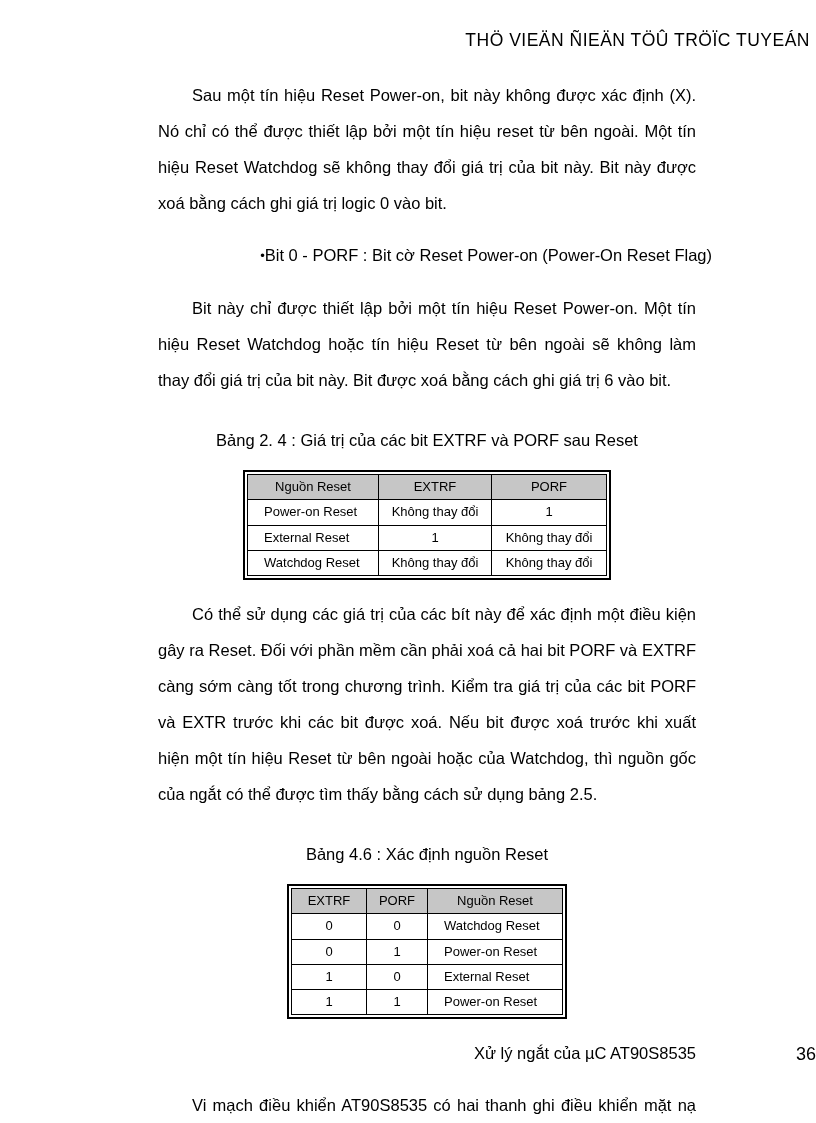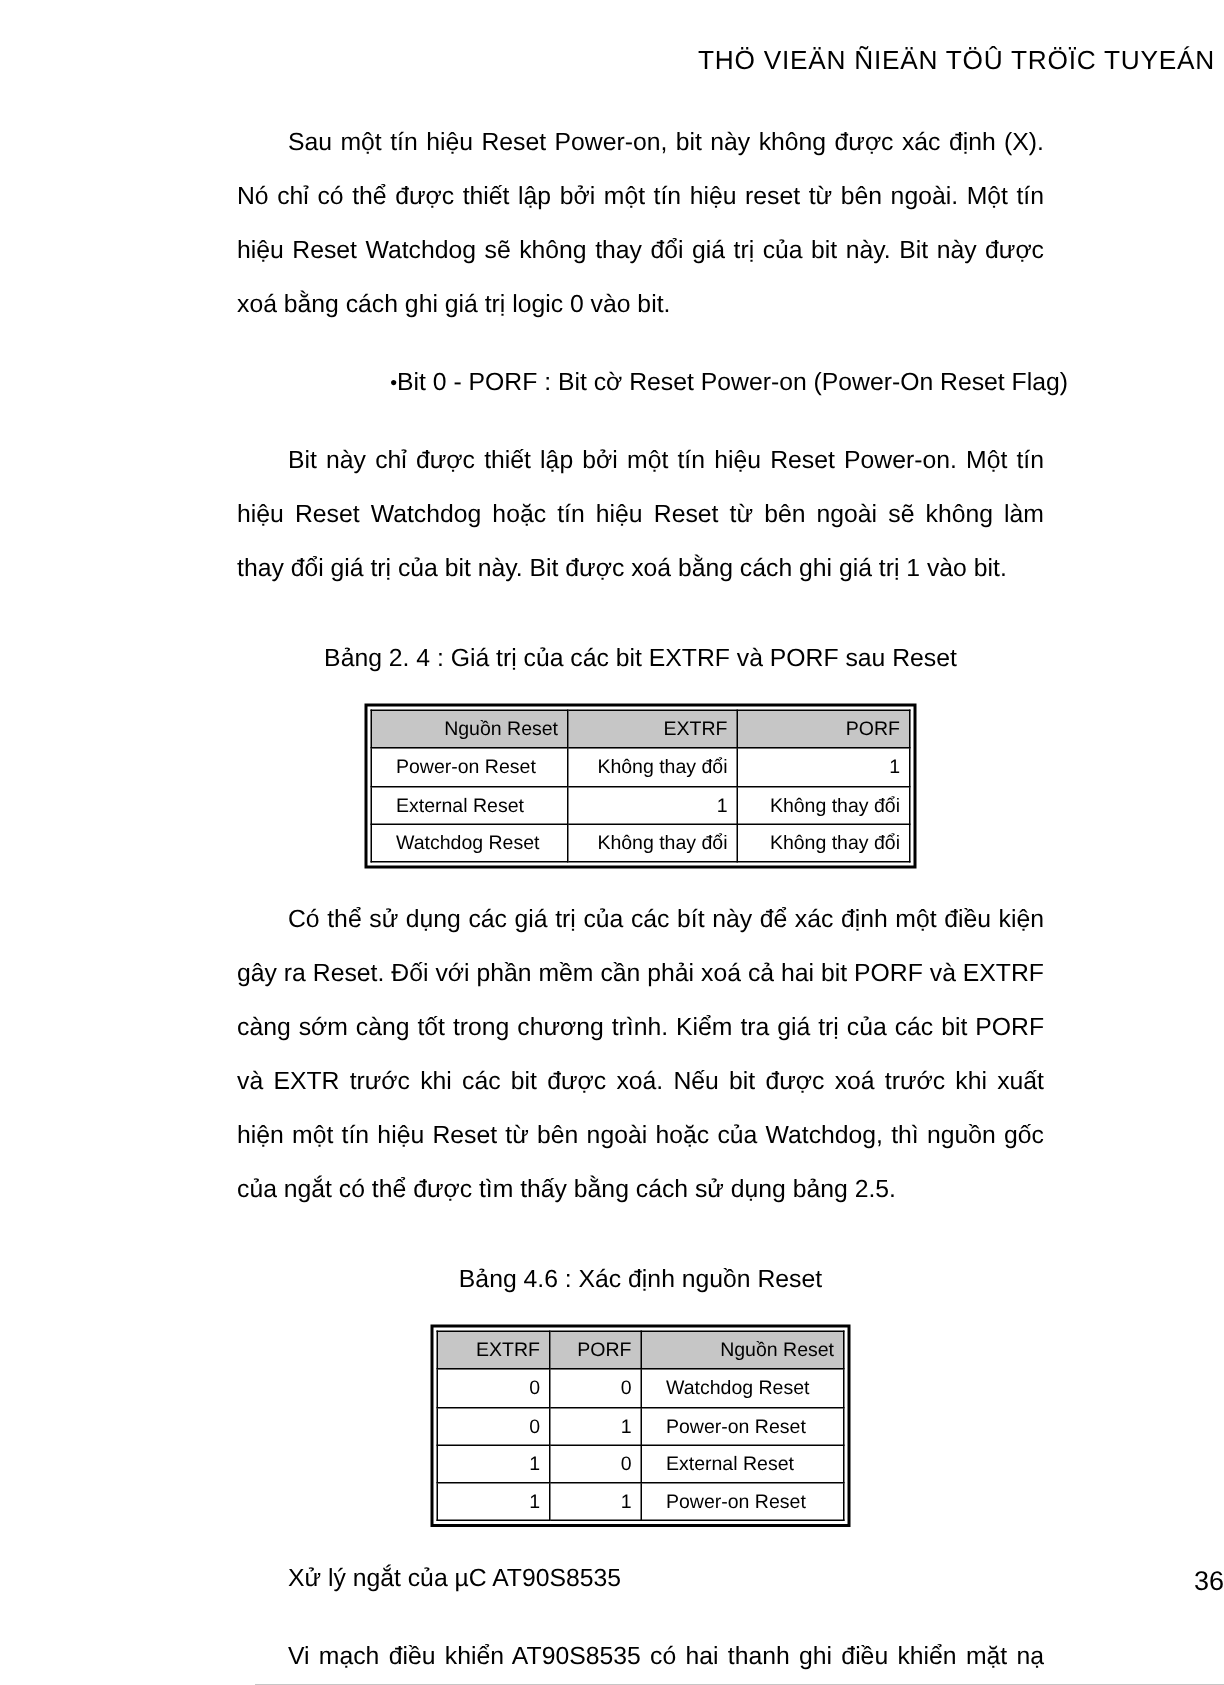--- a/index.html
+++ b/index.html
@@ -47,33 +47,33 @@
     vertical-align: top;
   }
   table.tbl {
     border-collapse: collapse;
     font-size: 13px;
     line-height: 1.25;
   }
   table.tbl th, table.tbl td {
     border: 1px solid #000;
     padding: 4px 6px;
-    text-align: right;
+    text-align: center;
     font-weight: normal;
     vertical-align: middle;
   }
   table.tbl th { background: #c6c6c6; }
   table.tbl td.left, table.tbl th.left-pad { text-align: left; padding-left: 16px; }
   table.t1 .c1 { width: 108px; }
   table.t1 .c2 { width: 100px; }
   table.t1 .c3 { width: 102px; }
   table.t2 .c1 { width: 62px; }
   table.t2 .c2 { width: 48px; }
   table.t2 .c3 { width: 112px; }
-  .interrupt-line { margin: 4px 0 0 0; text-indent: 34px; text-align: left; }
+  .interrupt-line { margin: 4px 0 0 0; text-indent: 34px; text-align: right; }
   .last-para { margin-top: 14px; }
   .page-footer {
     position: absolute;
     left: 0;
     right: 0;
     bottom: 58px;
     text-align: right;
     font-size: 18px;
   }
 </style>
@@ -87,21 +87,21 @@
   </div>
 
   <div class="body">
 
     <p class="para">Sau một tín hiệu Reset Power-on, bit này không được xác định (X). Nó chỉ có thể được thiết lập bởi một tín hiệu reset từ bên ngoài. Một tín hiệu Reset Watchdog sẽ không thay đổi giá trị của bit này. Bit này được xoá bằng cách ghi giá trị logic 0 vào bit.</p>
 
     <div class="bullet-line">
       <span class="bullet">•</span><span>Bit 0 - PORF : Bit cờ Reset Power-on  (Power-On Reset Flag)</span>
     </div>
 
-    <p class="para">Bit này chỉ được thiết lập bởi một tín hiệu Reset Power-on. Một tín hiệu Reset Watchdog hoặc tín hiệu Reset từ bên ngoài sẽ không làm thay đổi giá trị của bit này. Bit được xoá bằng cách ghi giá trị 1 vào bit.</p>
+    <p class="para">Bit này chỉ được thiết lập bởi một tín hiệu Reset Power-on. Một tín hiệu Reset Watchdog hoặc tín hiệu Reset từ bên ngoài sẽ không làm thay đổi giá trị của bit này. Bit được xoá bằng cách ghi giá trị 6 vào bit.</p>
 
     <div class="caption">Bảng 2. 4 : Giá trị của các bit EXTRF và PORF sau Reset</div>
 
     <div class="tbl-center">
       <div class="tbl-wrap">
         <table class="tbl t1">
           <tbody>
               <tr>
             <th class="c1">Nguồn Reset</th>
             <th class="c2">EXTRF</th>

